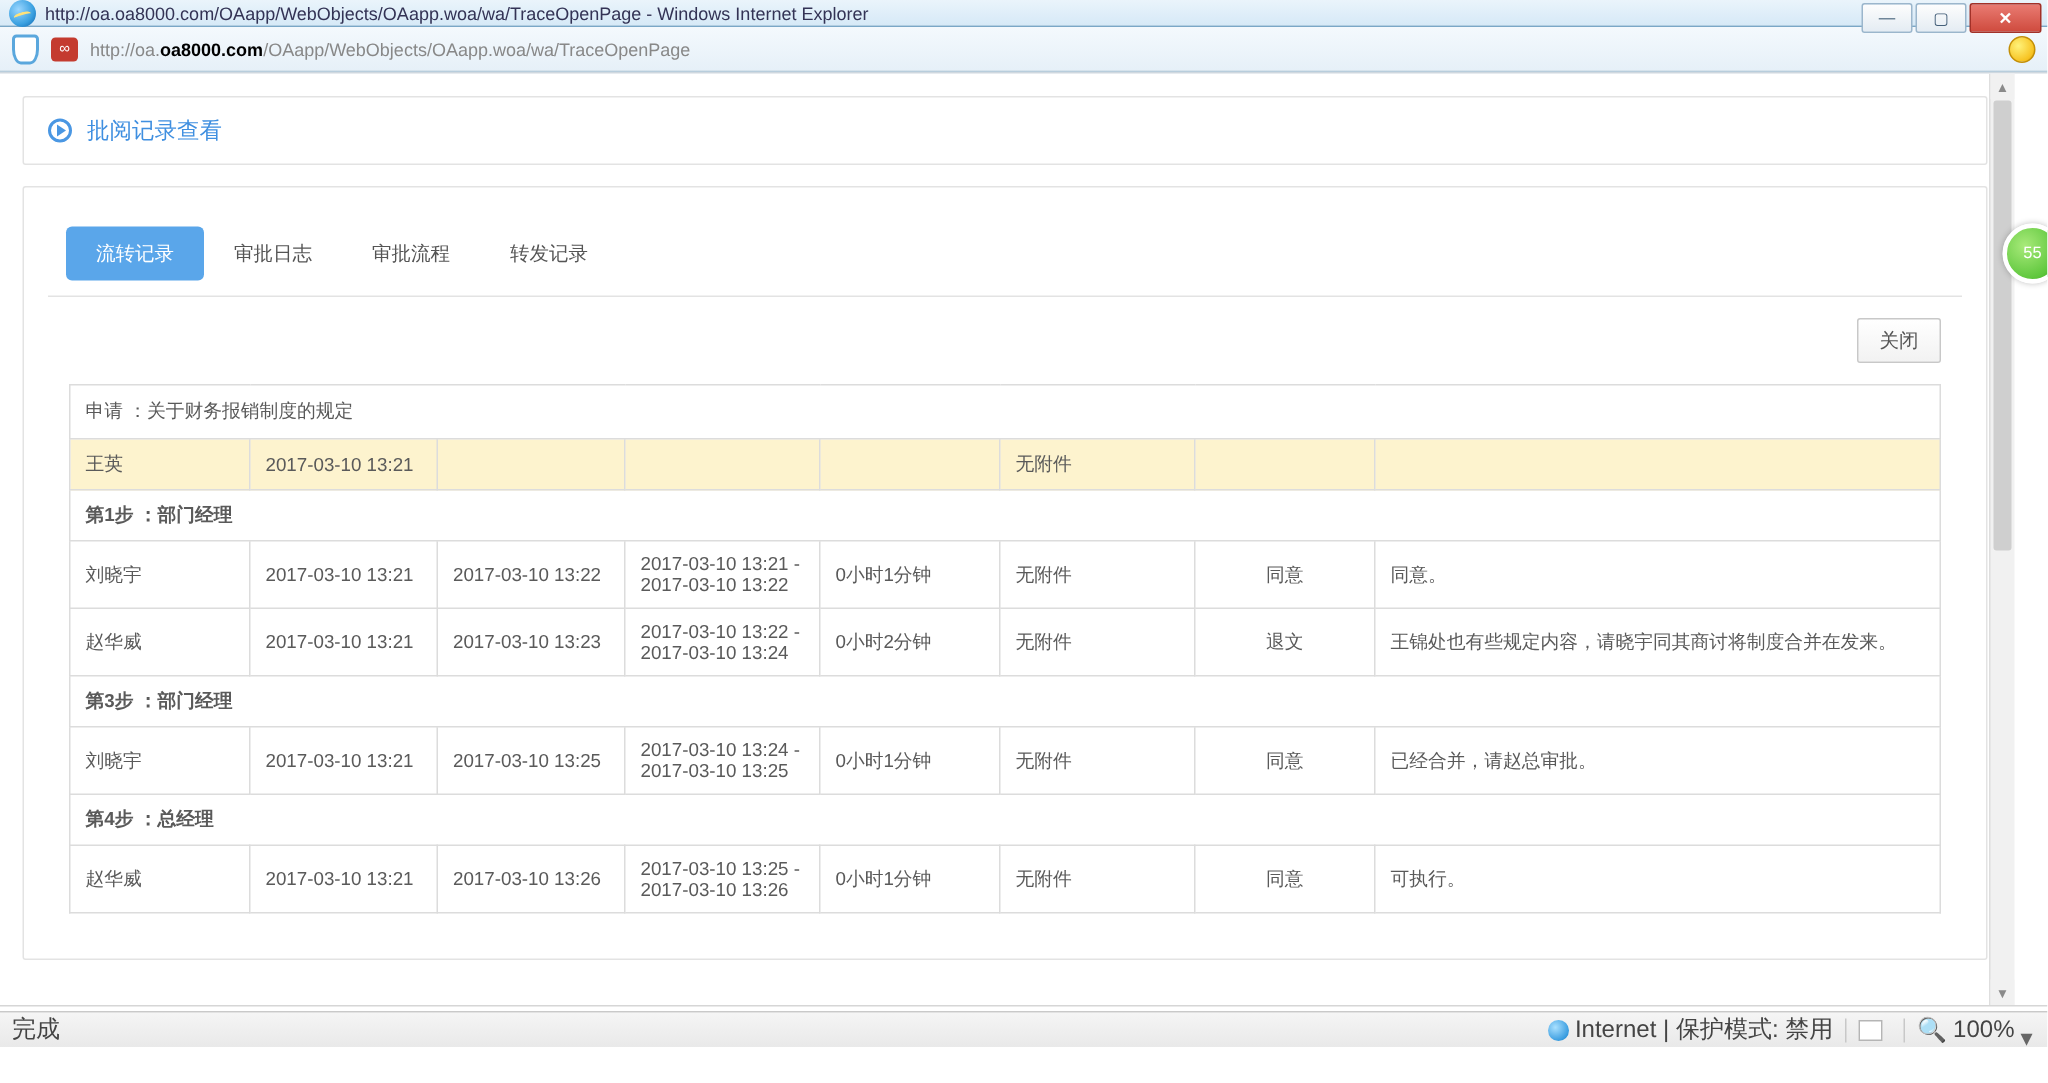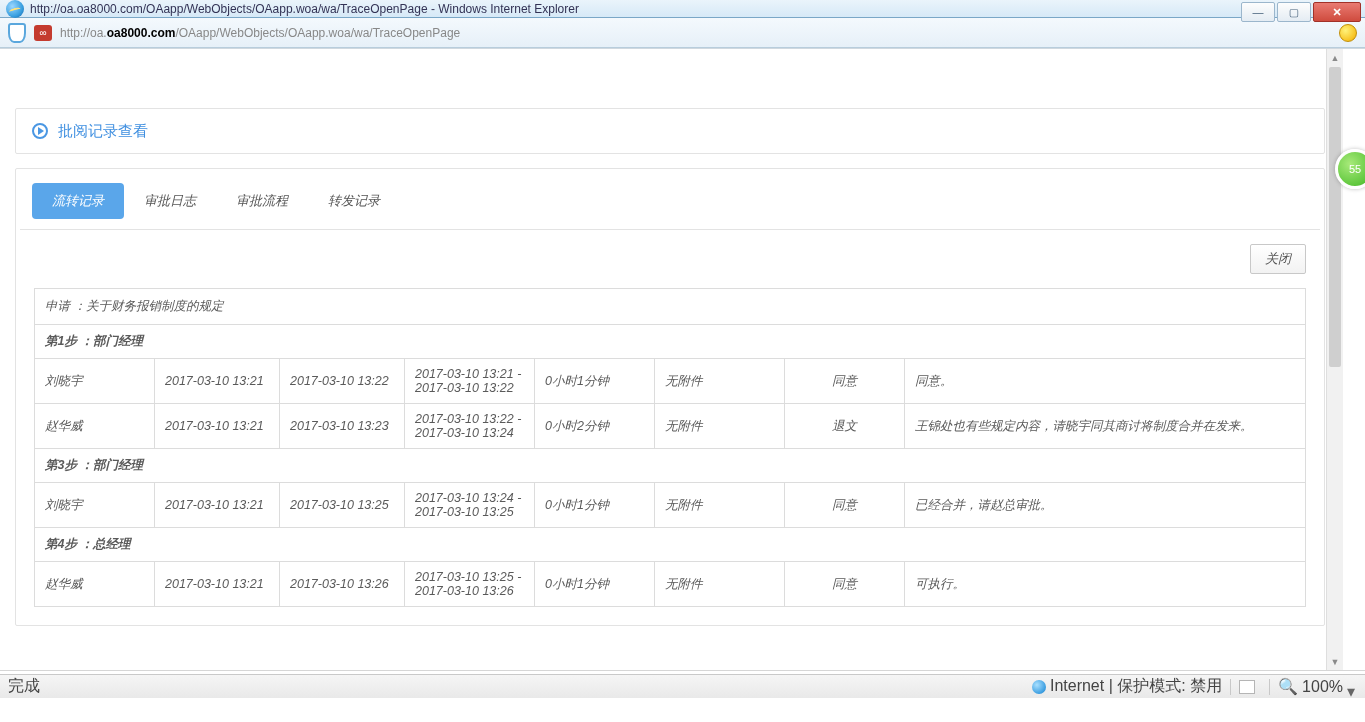--- a/index.html
+++ b/index.html
@@ -89,36 +89,36 @@
   }
 
   
   .panel {
     border:1px solid #e3e3e3;
     border-radius:2px;
     background:#fff;
   }
   .panel.head {
     height:46px; display:flex; align-items:center; padding:0 16px;
-    color:#3f8fe0; font-size:15px;margin-top:44px;
+    color:#3f8fe0; font-size:15px;
   }
   .bullet-icon {
     width:16px;height:16px;border:2px solid #4a97e3;border-radius:50%;margin-right:10px;
     display:flex;align-items:center;justify-content:center;
   }
   .bullet-icon:before{
     content:""; width:0;height:0;
     border-left:6px solid #4a97e3;
     border-top:4px solid transparent;
     border-bottom:4px solid transparent;
     margin-left:2px;
   }
 
   
-  .panel.body { margin-top:14px; padding:4px;font-style:italic; }
+  .panel.body { margin-top:14px; padding:16px; }
   .tabs-area {
     border-bottom:1px solid #e3e3e3;
     padding:10px 12px;
     display:flex; gap:0;
   }
   .tab {
     padding:9px 20px; color:#555; border-radius:4px;
     font-size:13px;
   }
   .tab.active { background:#5aa6ea; color:#fff; }
@@ -266,20 +266,30 @@
             <col style="width:120px">
               <col>
           </colgroup>
 
           <tbody>
               <tr class="row-banner">
             <td colspan="8">申请 ：关于财务报销制度的规定</td>
           </tr>
 
 
+          <tr class="row-yellow">
+            <td>王英</td>
+            <td>2017-03-10 13:21</td>
+            <td></td>
+            <td></td>
+            <td></td>
+            <td>无附件</td>
+            <td></td>
+            <td></td>
+          </tr>
 
           </tbody>
             <tbody id="steps-body">
               <tr class="row-step">
                 <td colspan="8">第1步 ：部门经理</td>
               </tr>
               <tr>
                 <td>刘晓宇</td>
                 <td>2017-03-10 13:21</td>
                 <td>2017-03-10 13:22</td>

